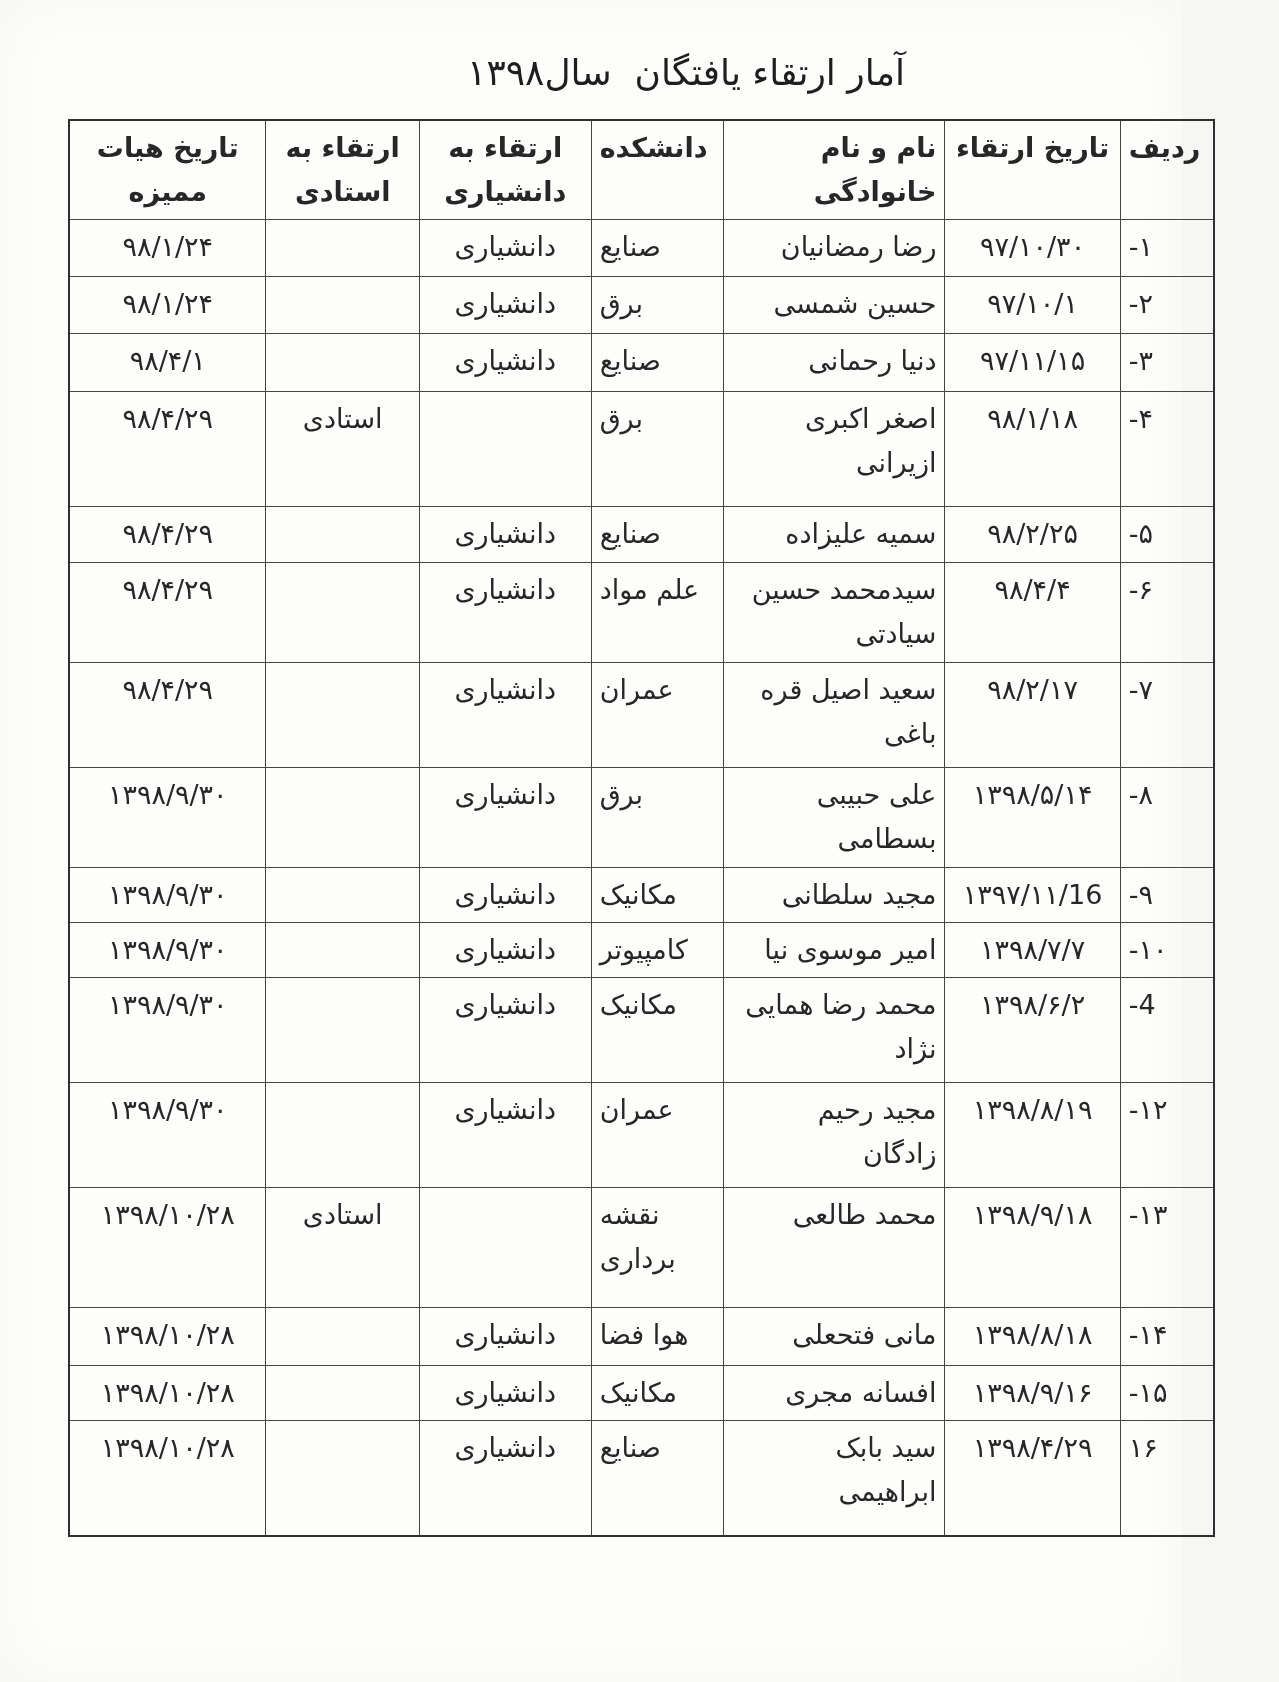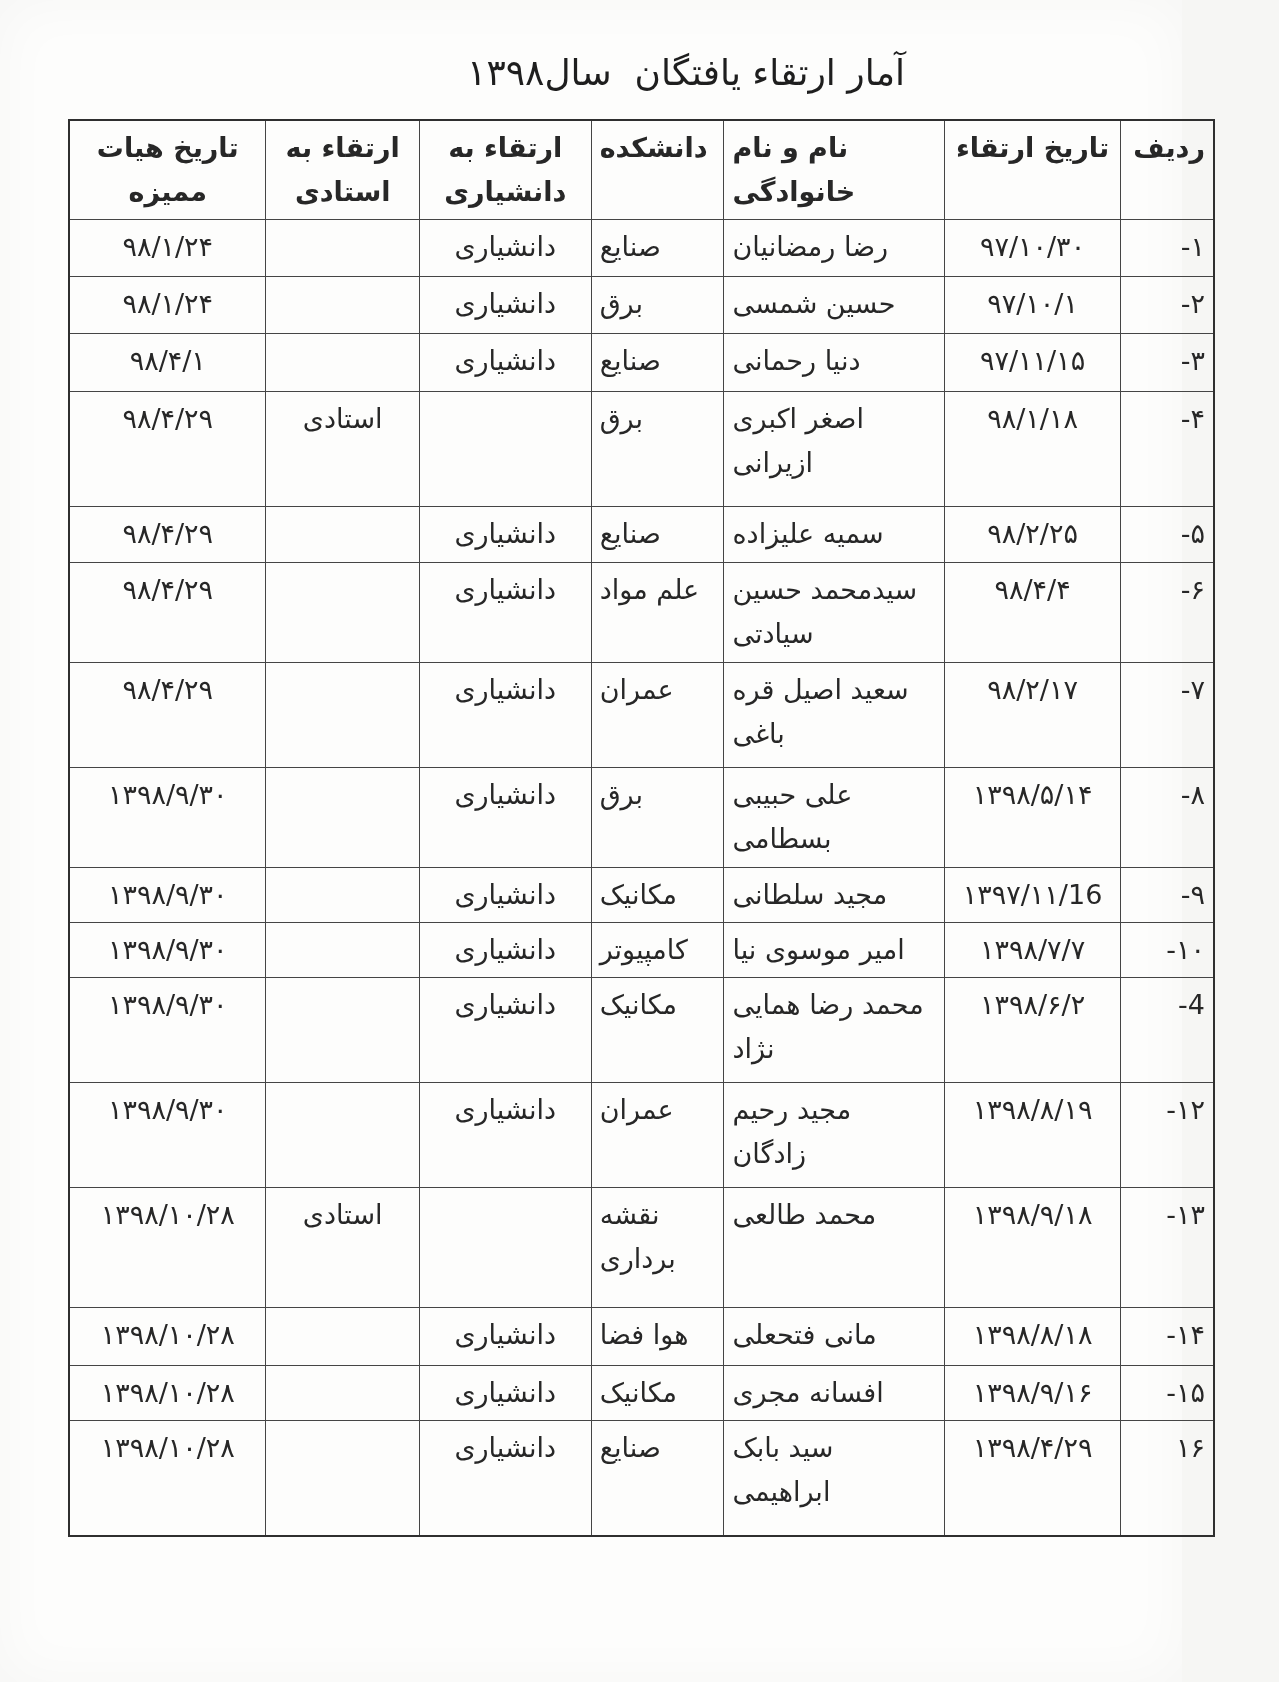--- a/index.html
+++ b/index.html
@@ -42,23 +42,23 @@
     vertical-align:top;
     padding:5px 8px;
     font-size:27px;
     font-weight:400;
     line-height:44px;
     white-space:pre-line;
     color:#272727;
     overflow:hidden;
   }
   .tbl th{font-weight:700;}
-  .c-radif{text-align:right;}
+  .c-radif{text-align:left;}
   .c-date{text-align:center;}
-  .c-name{text-align:left;padding-right:14px;}
+  .c-name{text-align:right;padding-right:14px;}
   .c-fac{text-align:left;margin-top:12px;}
   .c-dan{text-align:center;}
   .c-ost{text-align:center;}
   .c-mom{text-align:center;}
 </style>
 </head>
 <body>
 
 <div class="page">
 

